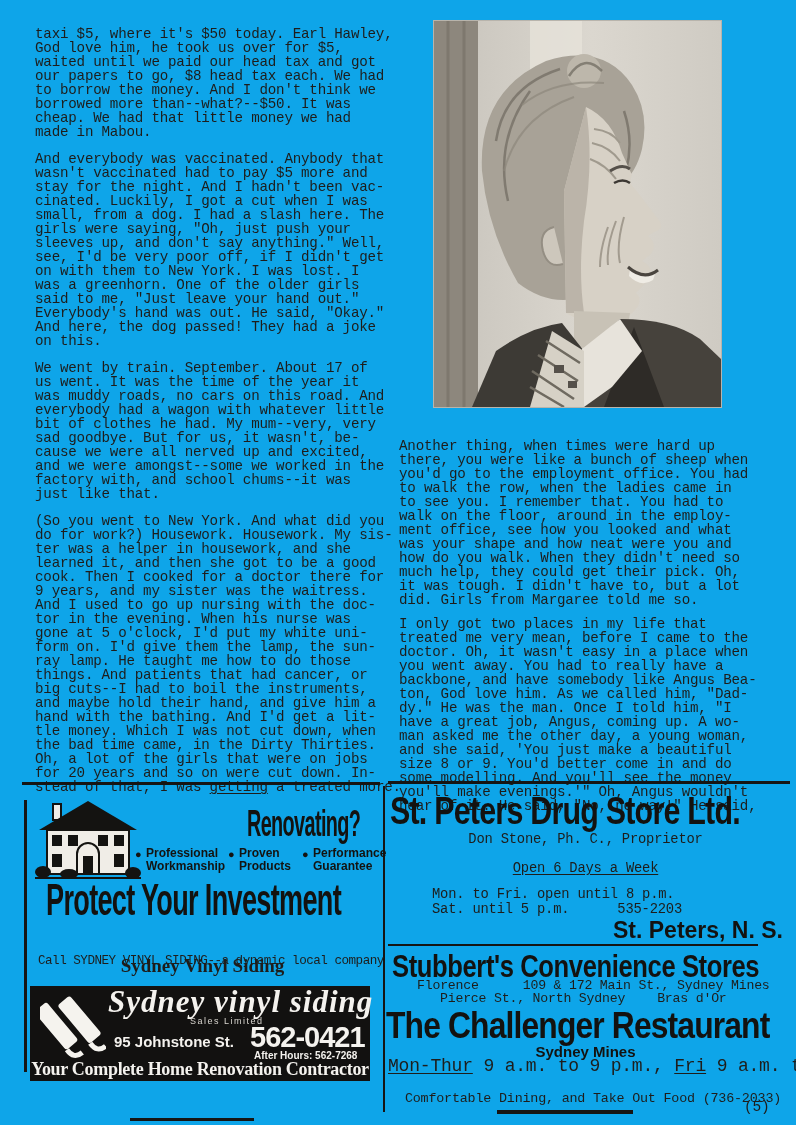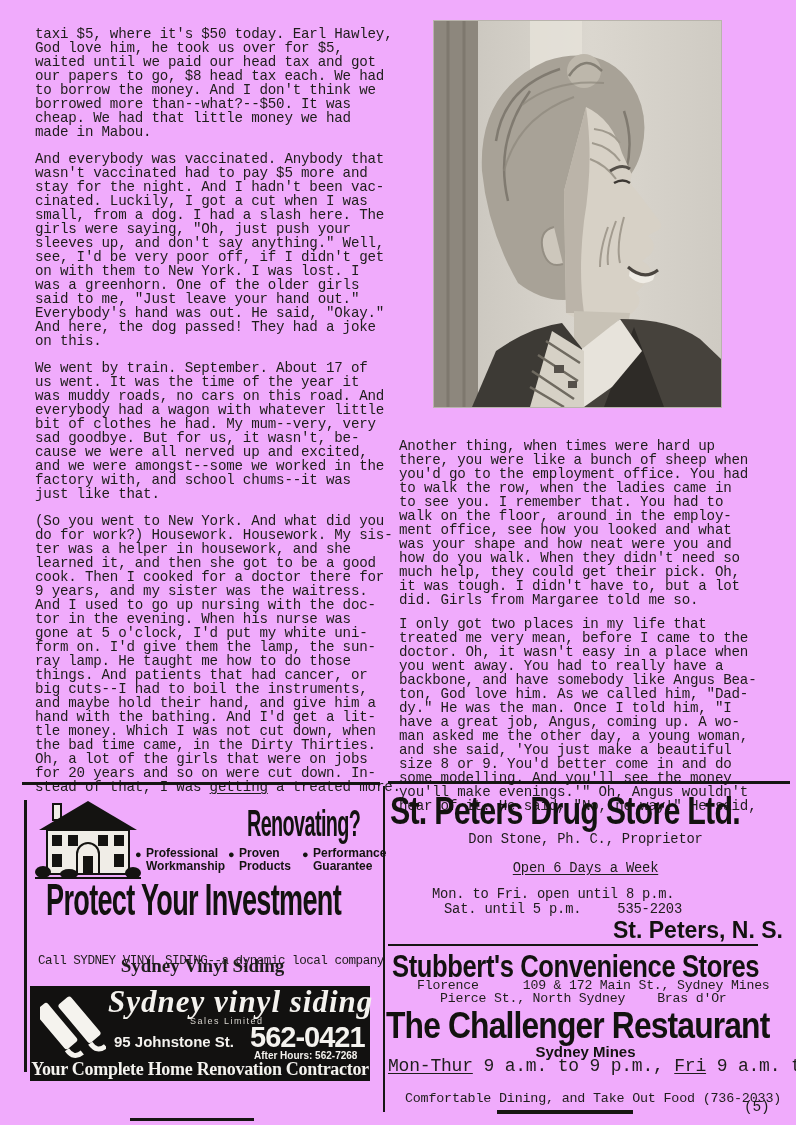--- a/index.html
+++ b/index.html
@@ -1,16 +1,16 @@
 <!DOCTYPE html>
 <html><head>
 <meta charset="utf-8">
 <style>
   html,body{margin:0;padding:0;background:#b9b6b0;}
-  .page{position:relative;width:796px;height:1125px;background:#f0abfc;overflow:hidden;
+  .page{position:relative;width:796px;height:1125px;background:#0ea5e9;overflow:hidden;
         font-family:"Liberation Mono","DejaVu Sans Mono",monospace;color:#1e1d1b;}
   
   .tw{font-size:14.2px;line-height:14px;letter-spacing:-0.2px;}
   .pre{white-space:pre;}
   .col{position:absolute;}
   .para{margin:0 0 13px 0;}
   .para:last-child{margin-bottom:0;}
   .u{text-decoration:underline;text-underline-offset:2px;}
   
   .hrule,.vrule{position:absolute;background:#161513;}
@@ -241,21 +241,21 @@
     </div>
     <div class="hrule" style="left:130px;top:1118px;width:124px;height:3px;"></div>
   </div>
 
   <div>
     <div class="disp scale" style="left:390px;top:789px;font-size:39px;transform:scale(0.78,1);letter-spacing:-1px;">St. Peters Drug Store Ltd.</div>
     <div class="col tw ctr" style="left:388px;top:833px;width:395px;font-size:13.8px;">Don Stone, Ph. C., Proprietor</div>
     <div class="col tw ctr" style="left:388px;top:862px;width:395px;font-size:13.8px;"><span class="u">Open 6 Days a Week</span></div>
     <div class="col tw" style="left:432px;top:887px;width:250px;font-size:13.8px;line-height:15px;">
       <div>Mon. to Fri. open until 8 p.m.</div>
-      <div style="display:flex;justify-content:flex-end;gap:36px;">
+      <div style="display:flex;justify-content:space-between;gap:36px;">
         <span>Sat. until 5 p.m.</span>
         <span>535-2203</span>
       </div>
     </div>
     <div class="col disp ctr" style="left:388px;top:917px;width:395px;font-size:23px;font-weight:bold;letter-spacing:0;position:absolute;white-space:nowrap;text-align:right;">St. Peters, N. S.</div>
   </div>
 
   <div>
     <div class="disp scale" style="left:392px;top:948px;font-size:32px;transform:scale(0.80,1);letter-spacing:-0.5px;">Stubbert's Convenience Stores</div>
     <div class="col tw" style="left:417px;top:979px;font-size:13.2px;">

